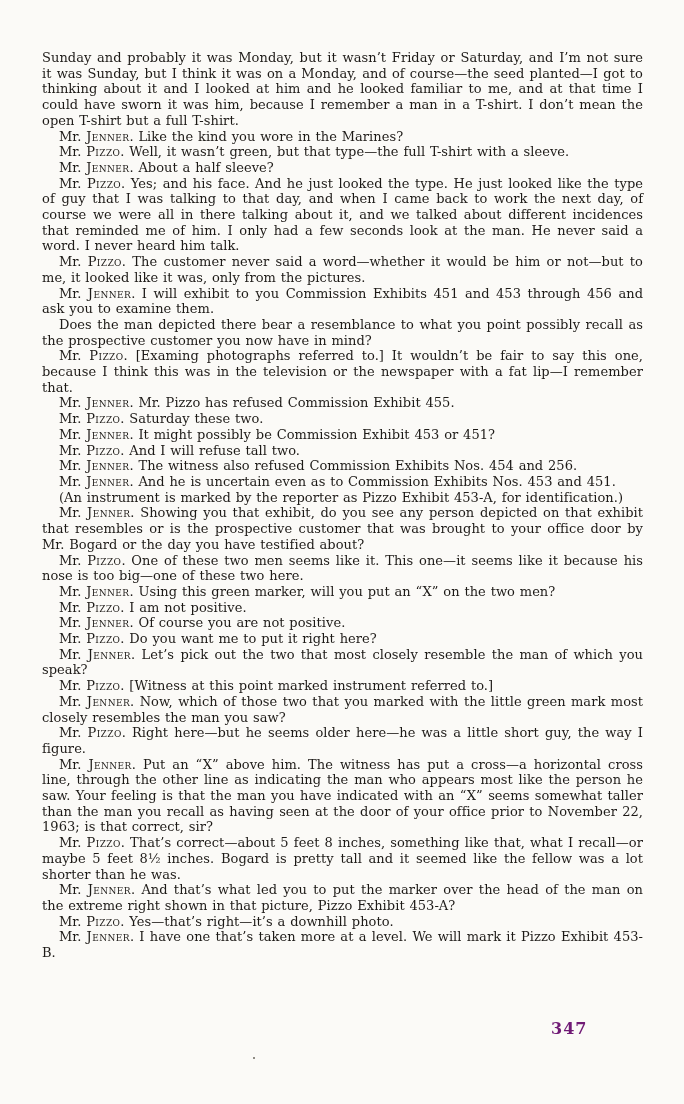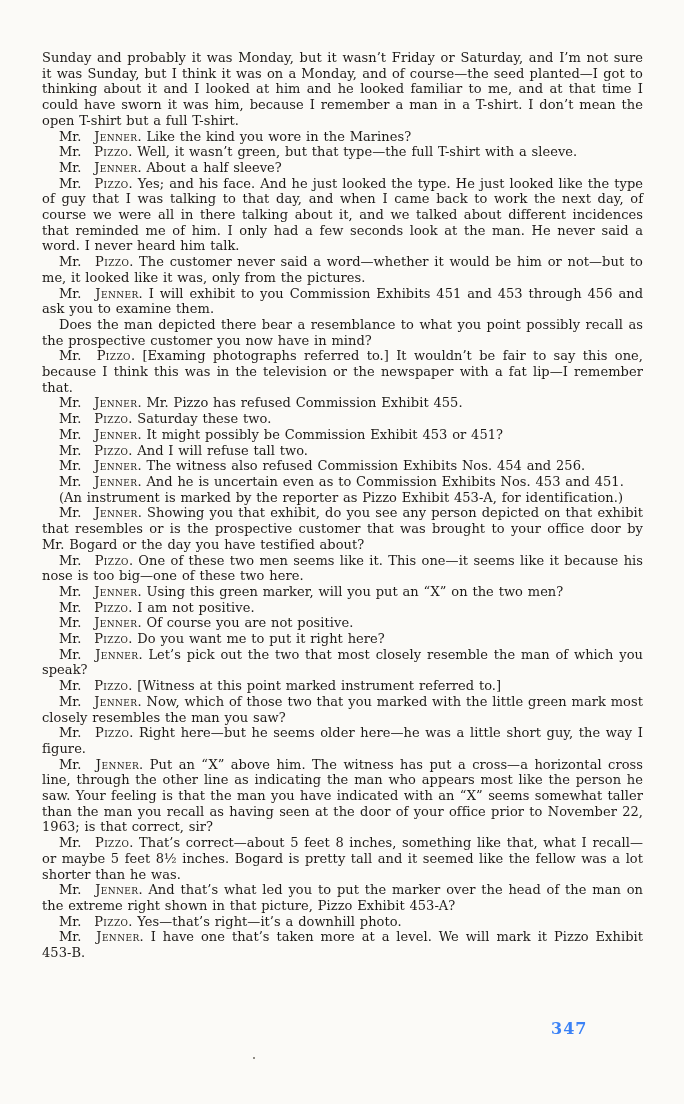--- a/index.html
+++ b/index.html
@@ -30,30 +30,29 @@
     letter-spacing: 0.05px;
     word-spacing: 0.6px;
     text-indent: 17px;
   }
   .para.continuation {
     text-indent: 0;
   }
   .sc {
     font-variant: small-caps;
     letter-spacing: 0.4px;
-    margin-left: 8px;
   }
   .page-number {
     position: absolute;
     left: 551px;
     top: 1019px;
     font-size: 16px;
     font-weight: bold;
     letter-spacing: 1px;
-    color: #3b82f6;
+    color: #701a75;
   }
   .ink-speck {
     position: absolute;
     left: 253px;
     top: 1057px;
     width: 2px;
     height: 2px;
     border-radius: 50%;
     background: #6b675f;
   }

